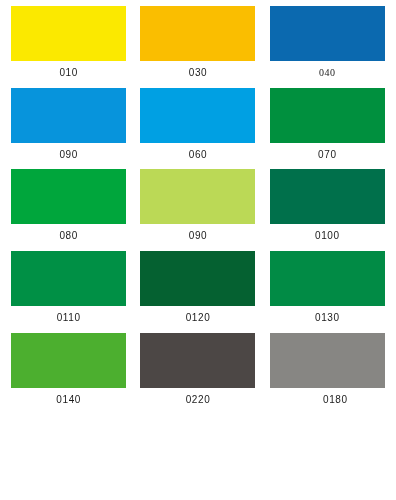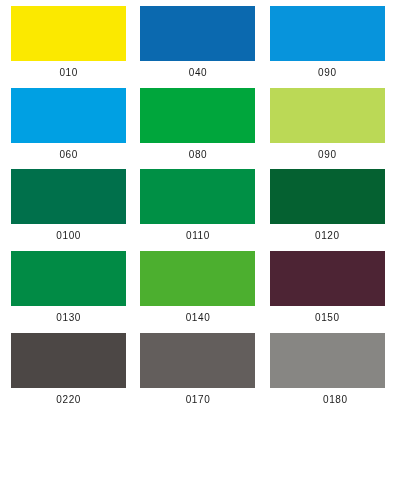--- a/index.html
+++ b/index.html
@@ -52,30 +52,38 @@
 </style>
 </head>
 <body>
 
 <div id="swatch-chart" style="background: rgb(255, 255, 255);">
     <div class="swatch-cell">
       <div class="swatch-chip" style="width: 115px; height: 55px; background-color: rgb(251, 233, 0);"></div>
       <div class="swatch-label" style="color: rgb(26, 26, 26);">010</div>
     </div>
     <div class="swatch-cell">
+      <div class="swatch-chip" style="width: 115px; height: 55px; background-color: rgb(250, 190, 0);"></div>
+      <div class="swatch-label" style="color: rgb(26, 26, 26);">030</div>
+    </div>
+    <div class="swatch-cell">
       <div class="swatch-chip" style="width: 115px; height: 55px; background-color: rgb(11, 105, 175);"></div>
-      <div class="swatch-label" style="color: rgb(26, 26, 26);">040</div>
+      <div class="swatch-label" style="color: rgb(26, 26, 26); font-family: Liberation Serif, serif;">040</div>
     </div>
     <div class="swatch-cell">
       <div class="swatch-chip" style="width: 115px; height: 55px; background-color: rgb(7, 148, 220);"></div>
       <div class="swatch-label" style="color: rgb(26, 26, 26);">090</div>
     </div>
     <div class="swatch-cell">
       <div class="swatch-chip" style="width: 115px; height: 55px; background-color: rgb(0, 160, 227);"></div>
       <div class="swatch-label" style="color: rgb(26, 26, 26);">060</div>
+    </div>
+    <div class="swatch-cell">
+      <div class="swatch-chip" style="width: 115px; height: 55px; background-color: rgb(0, 144, 62);"></div>
+      <div class="swatch-label" style="color: rgb(26, 26, 26);">070</div>
     </div>
     <div class="swatch-cell">
       <div class="swatch-chip" style="width: 115px; height: 55px; background-color: rgb(0, 166, 60);"></div>
       <div class="swatch-label" style="color: rgb(26, 26, 26);">080</div>
     </div>
     <div class="swatch-cell">
       <div class="swatch-chip" style="width: 115px; height: 55px; background-color: rgb(187, 217, 86);"></div>
       <div class="swatch-label" style="color: rgb(26, 26, 26);">090</div>
     </div>
     <div class="swatch-cell">
@@ -92,28 +100,20 @@
     </div>
     <div class="swatch-cell">
       <div class="swatch-chip" style="width: 115px; height: 55px; background-color: rgb(1, 139, 69);"></div>
       <div class="swatch-label" style="color: rgb(26, 26, 26);">0130</div>
     </div>
     <div class="swatch-cell">
       <div class="swatch-chip" style="width: 115px; height: 55px; background-color: rgb(76, 175, 47);"></div>
       <div class="swatch-label" style="color: rgb(26, 26, 26);">0140</div>
     </div>
     <div class="swatch-cell">
-      <div class="swatch-chip" style="width: 115px; height: 55px; background-color: rgb(77, 36, 52);"></div>
-      <div class="swatch-label" style="color: rgb(26, 26, 26);">0150</div>
-    </div>
-    <div class="swatch-cell">
       <div class="swatch-chip" style="width: 115px; height: 55px; background-color: rgb(76, 71, 69);"></div>
       <div class="swatch-label" style="color: rgb(26, 26, 26);">0220</div>
-    </div>
-    <div class="swatch-cell">
-      <div class="swatch-chip" style="width: 115px; height: 55px; background-color: rgb(99, 94, 92);"></div>
-      <div class="swatch-label" style="color: rgb(26, 26, 26);">0170</div>
     </div>
     <div class="swatch-cell">
       <div class="swatch-chip" style="width: 115px; height: 55px; background-color: rgb(135, 134, 131);"></div>
       <div class="swatch-label" style="color: rgb(26, 26, 26); padding-left: 16px;">0180</div>
     </div>
   </div>
 
 </body></html>

